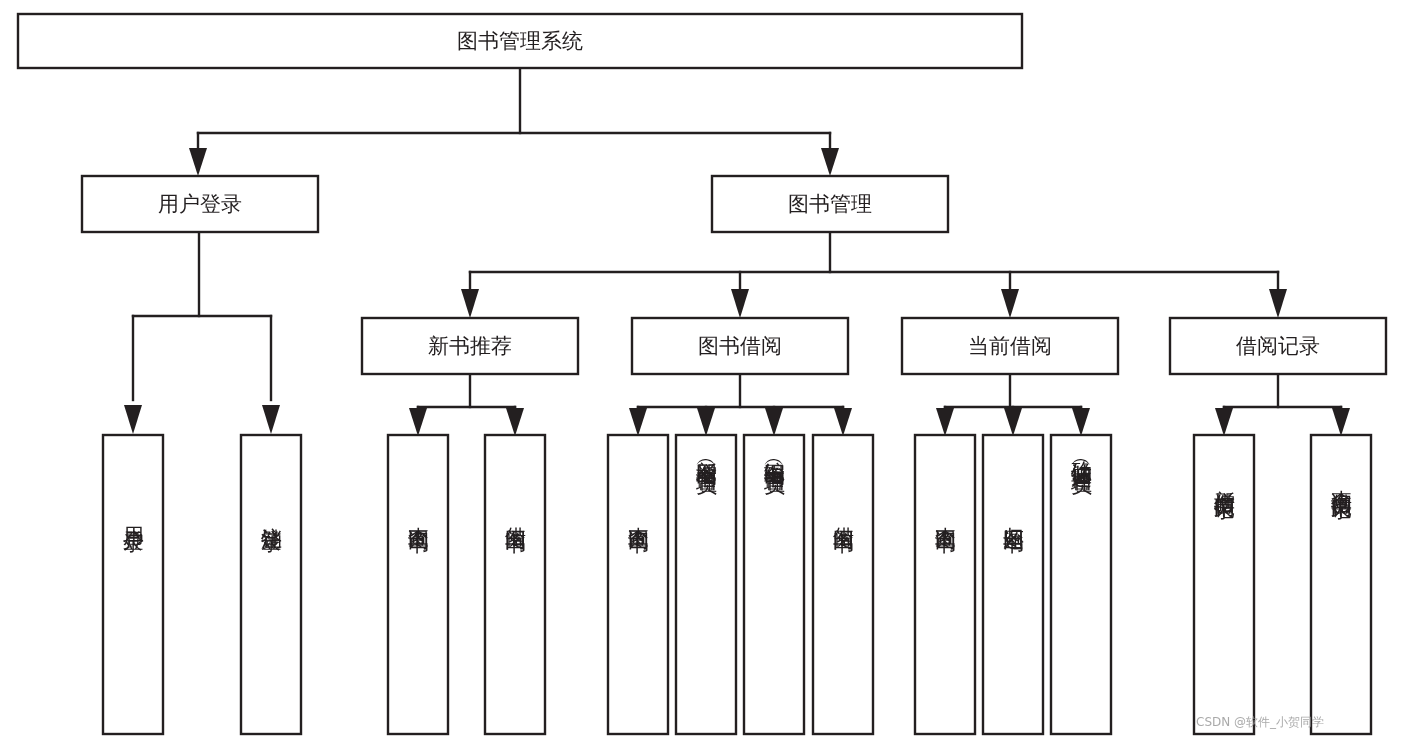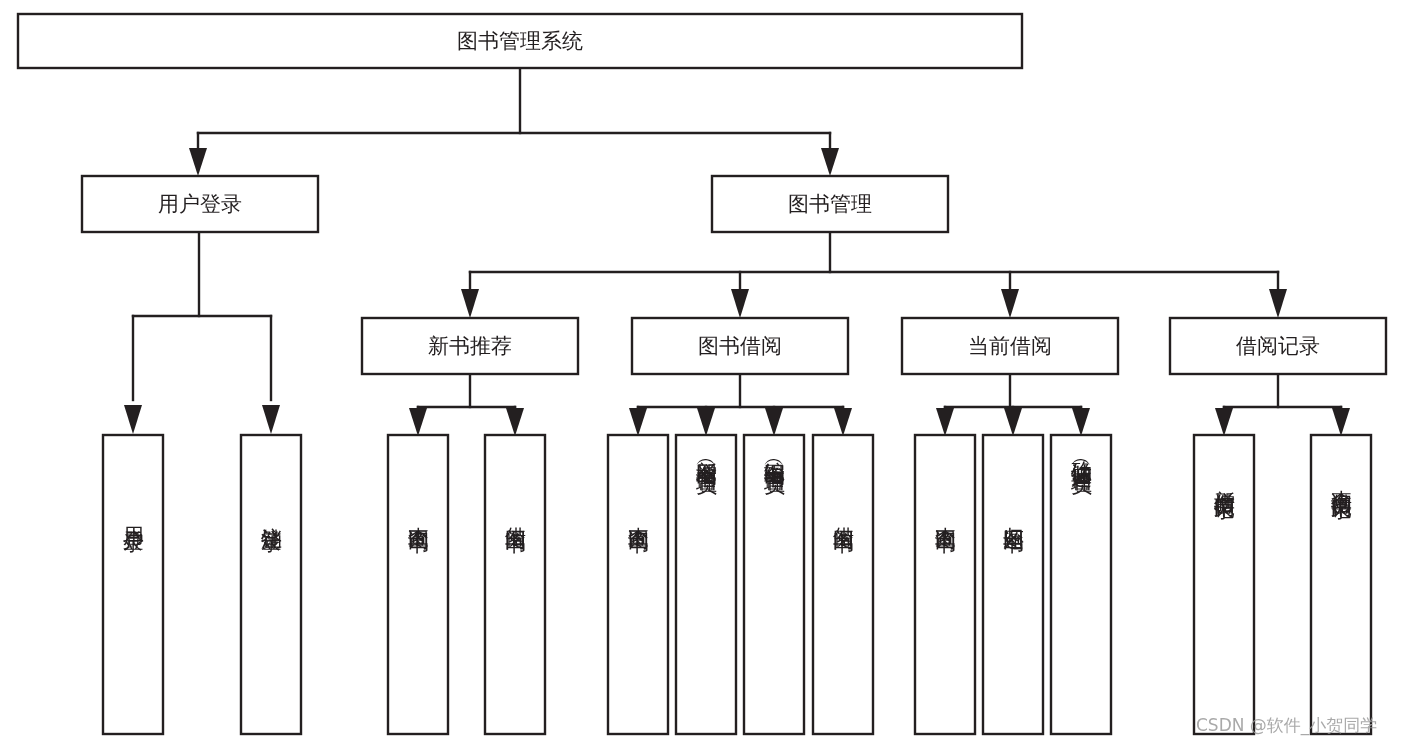--- a/index.html
+++ b/index.html
@@ -59,21 +59,21 @@
     text-orientation: upright;
     line-height: 1;
     letter-spacing: 2px;
     white-space: nowrap;
     transform: translateX(-50%);
     pointer-events: none;
   }
   .watermark {
     position: absolute;
     font-family: "DejaVu Sans", "Liberation Sans", sans-serif;
-    font-size: 17px;
+    font-size: 12px;
     color: #9b9b9b;
     opacity: 0.85;
     white-space: nowrap;
   }
 </style>
 </head>
 <body>
 
 <div id="diagram-root">
 

